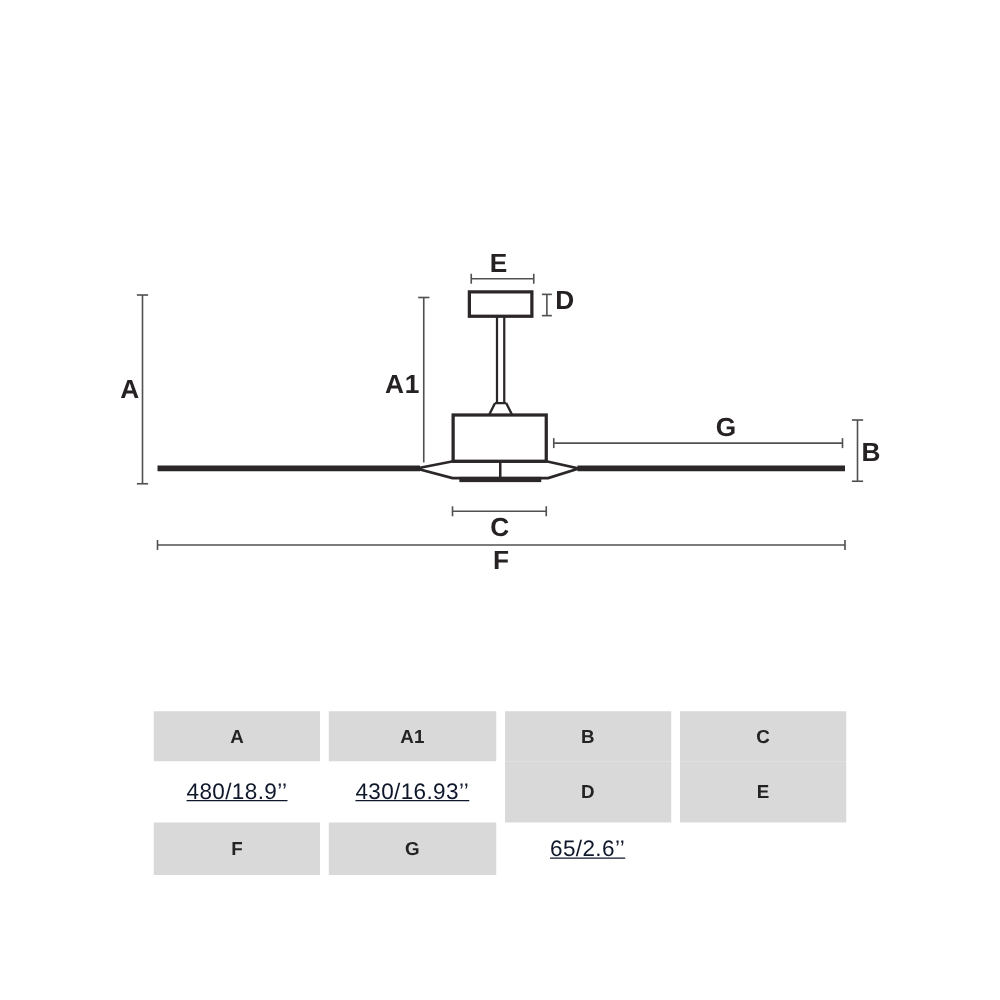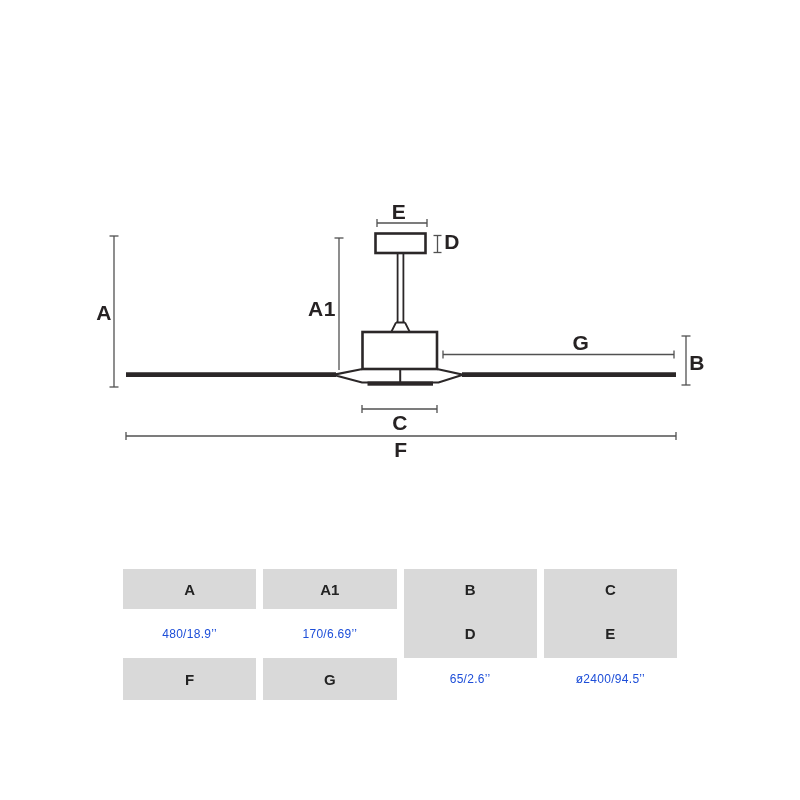--- a/index.html
+++ b/index.html
@@ -53,23 +53,24 @@
     align-items: center;
     justify-content: center;
     font-weight: bold;
     font-size: 15px;
     color: #232323;
   }
   .dim-table .td {
     display: flex;
     align-items: center;
     justify-content: center;
-    font-size: 12px;
-    color: #1d4ed8;
+    font-size: 18px;
+    color: #0f172a;
     letter-spacing: 0.3px;
+    text-decoration: underline;
   }
 </style>
 </head>
 <body>
 
 <div class="stage">
 
   <div class="diagram">
     <svg width="800" height="500" viewBox="0 0 800 500">
 
@@ -153,24 +154,23 @@
     <div class="dlabel" style="left:581px; top:342px;">G</div>
   </div>
 
   <div class="dim-table">
     <div class="th">A</div>
     <div class="th">A1</div>
     <div class="th">B</div>
     <div class="th">C</div>
 
     <div class="td">480/18.9’’</div>
-    <div class="td">170/6.69’’</div>
+    <div class="td">430/16.93’’</div>
 
     <div class="th">D</div>
     <div class="th">E</div>
     <div class="th">F</div>
     <div class="th">G</div>
 
     <div class="td">65/2.6’’</div>
-    <div class="td">ø2400/94.5’’</div>
   </div>
 
 </div>
 
 </body></html>

